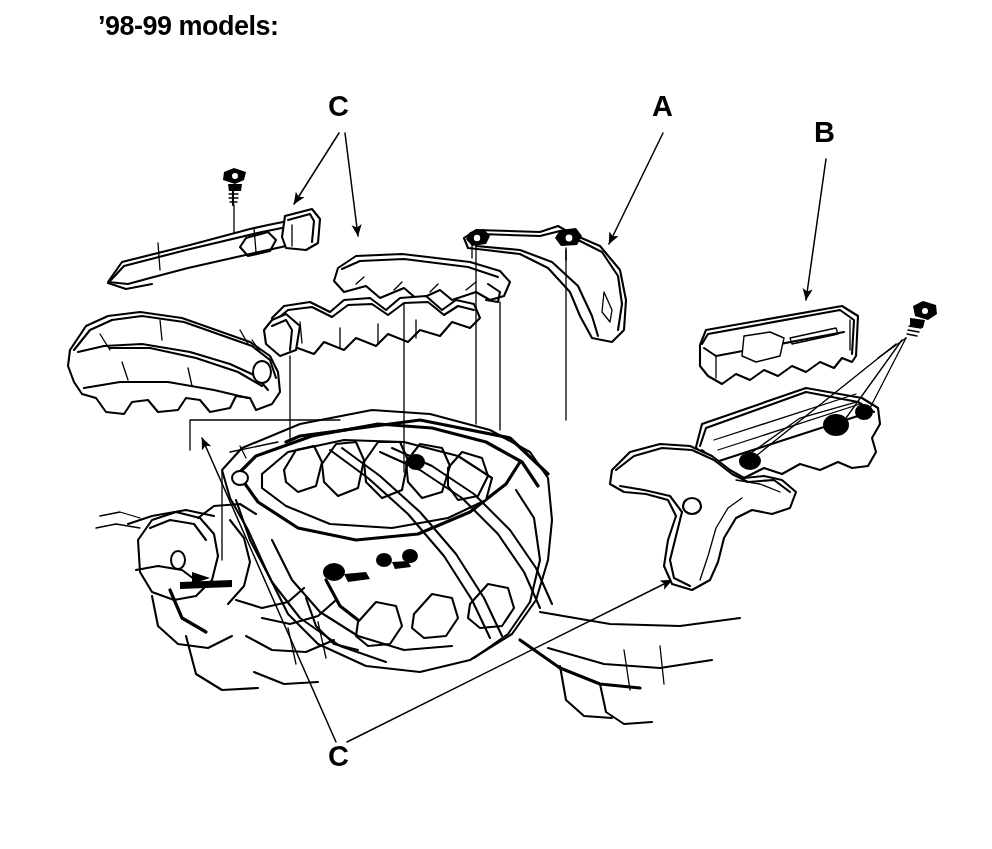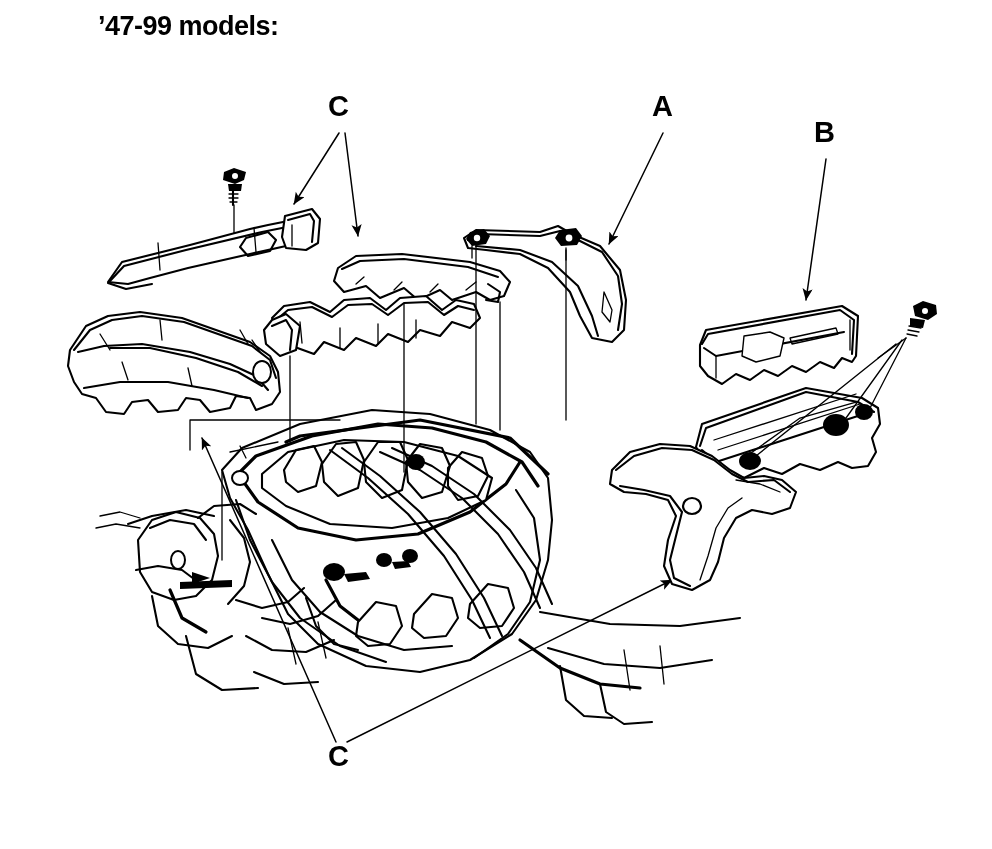--- a/index.html
+++ b/index.html
@@ -58,21 +58,21 @@
   .ln-l{ fill: none; stroke: #000; stroke-width: 1.5; stroke-linecap: round; stroke-linejoin: round; }
   .sld { fill: #000; stroke: none; }
   .wht { fill: #ffffff; stroke: #000; stroke-width: 2.1; stroke-linejoin: round; }
   .wht-t { fill: #ffffff; stroke: #000; stroke-width: 1.4; stroke-linejoin: round; }
 </style>
 </head>
 <body>
 
 <div id="figure-root">
 
-  <div id="figure-title">’47-99 models:</div>
+  <div id="figure-title">’98-99 models:</div>
 
   <div class="callout-label" id="callout-c-top">C</div>
   <div class="callout-label" id="callout-a">A</div>
   <div class="callout-label" id="callout-b">B</div>
   <div class="callout-label" id="callout-c-bottom">C</div>
 
   <svg id="diagram-canvas" viewBox="0 0 992 849" xmlns="http://www.w3.org/2000/svg">
 
     <defs>
       <marker id="arrowhead" markerWidth="9" markerHeight="9" refX="7.6" refY="3.4" orient="auto" markerUnits="strokeWidth">

